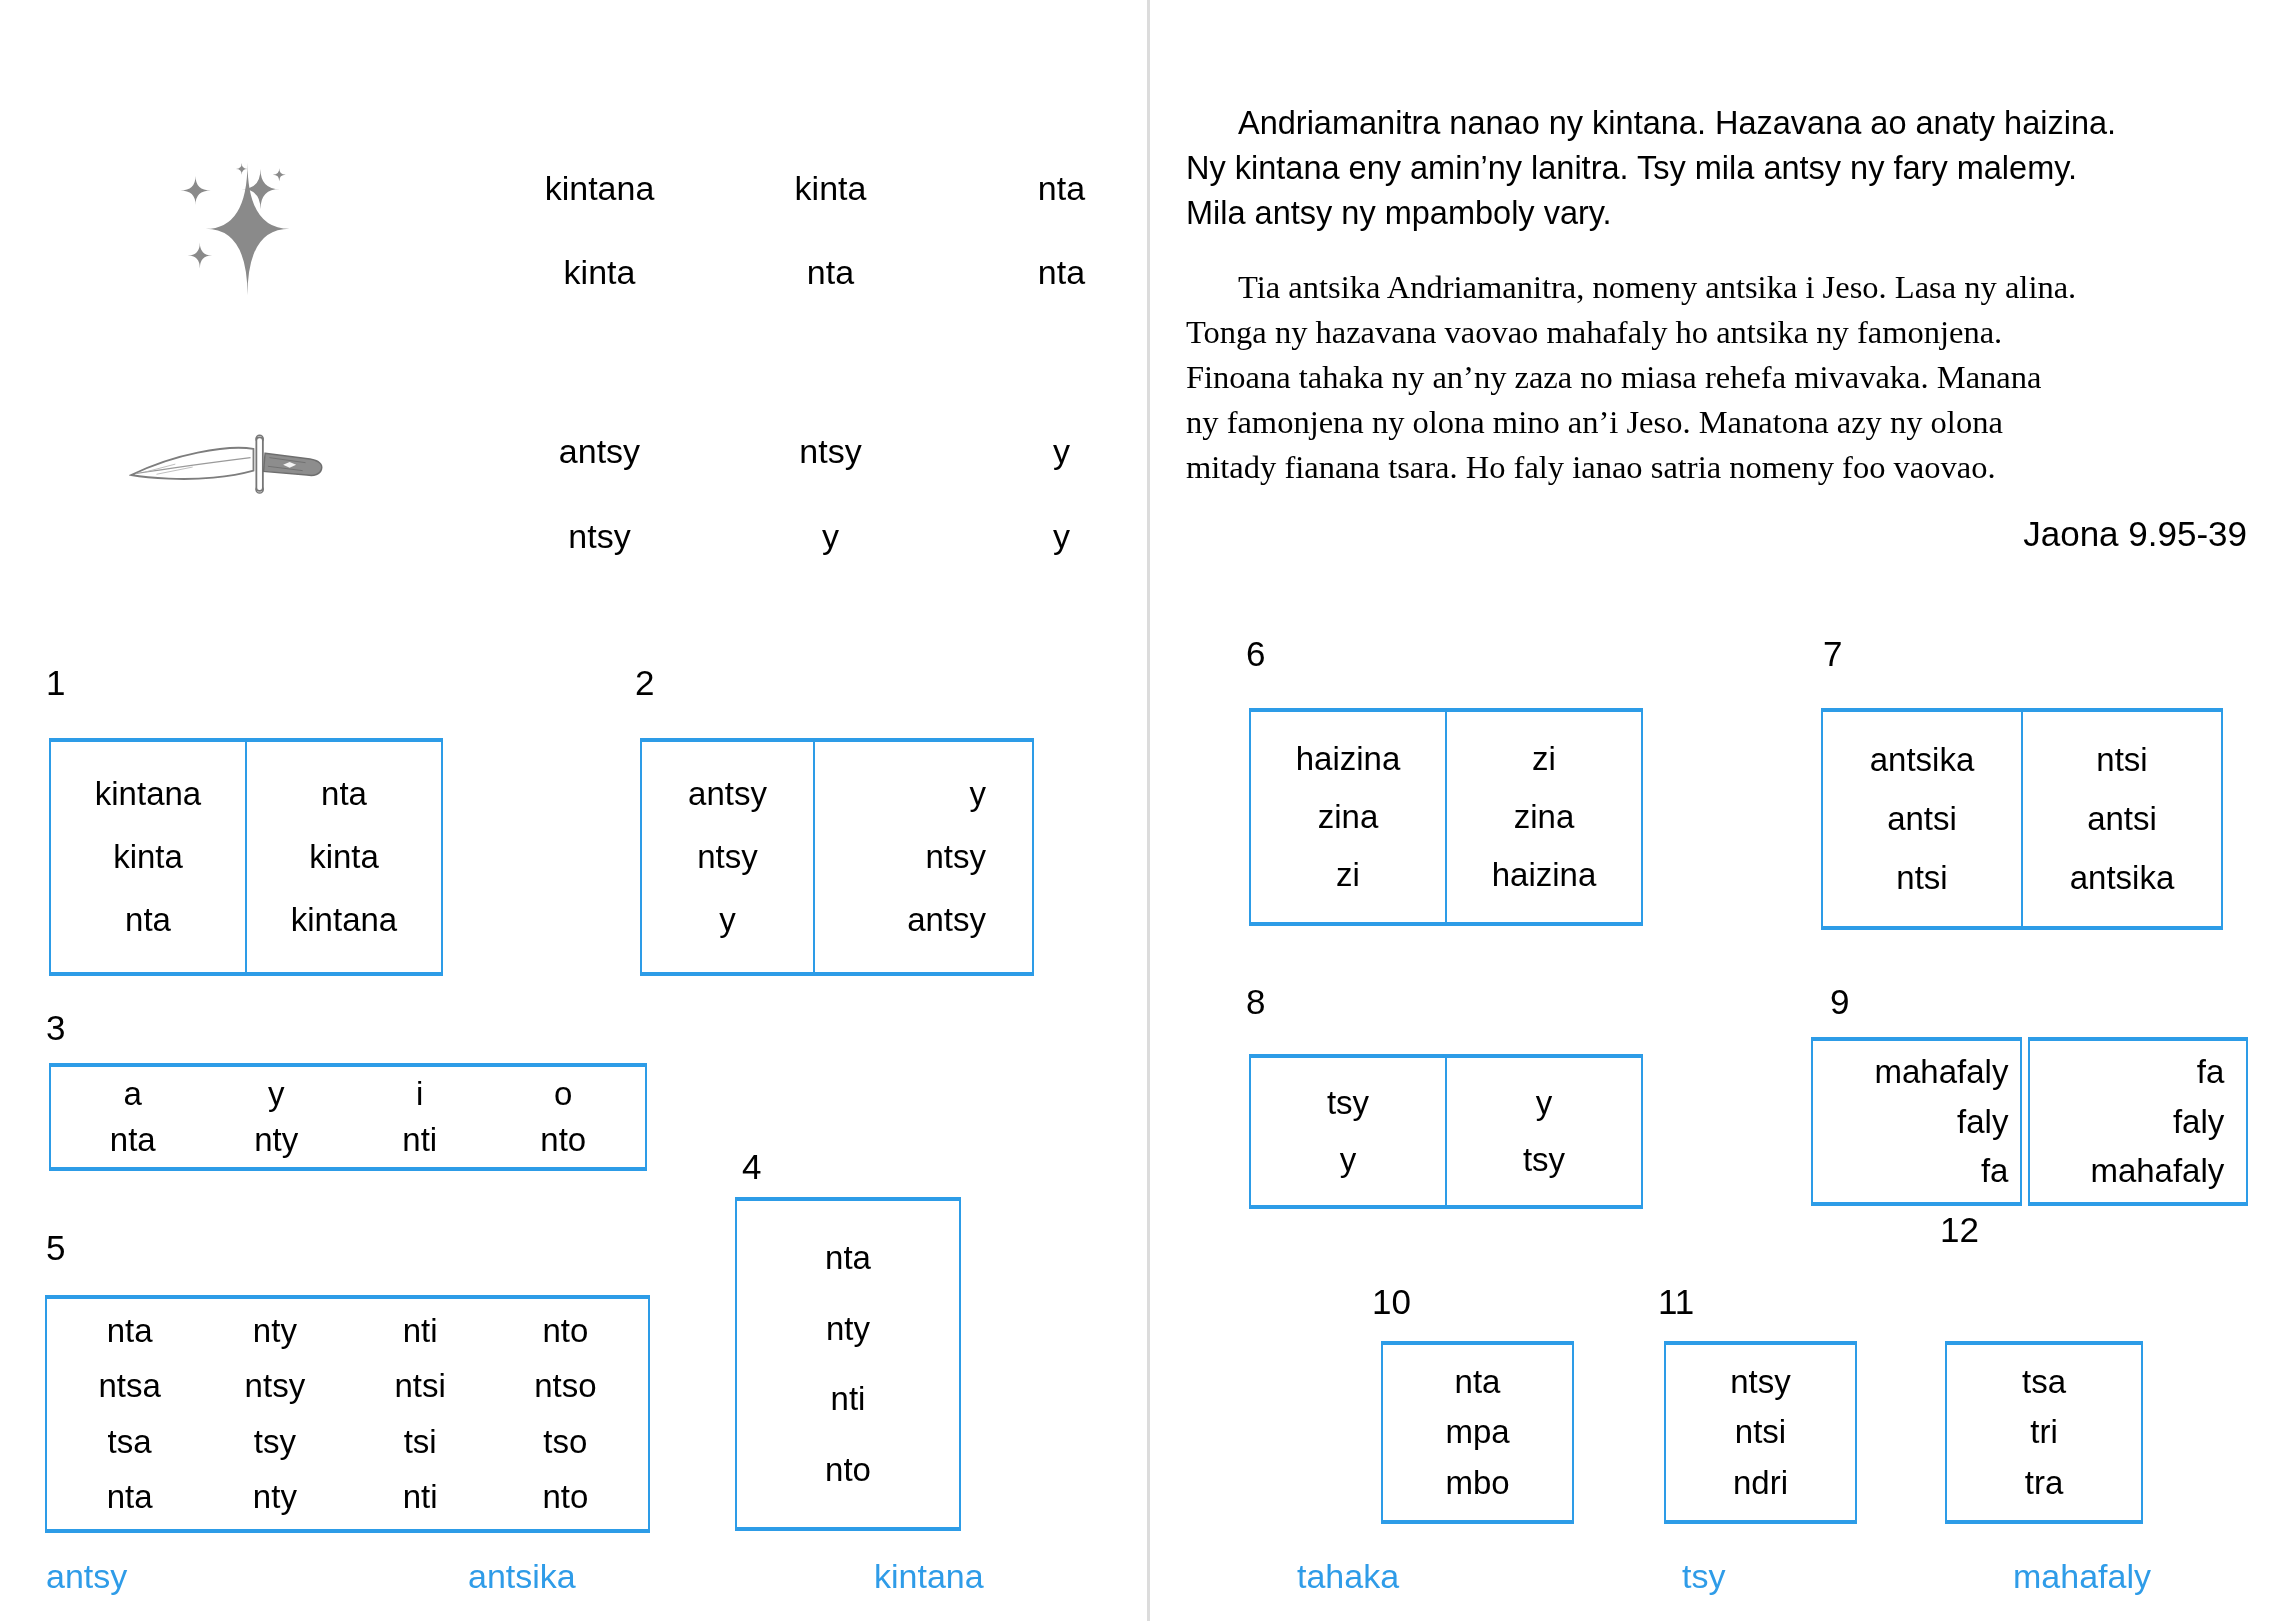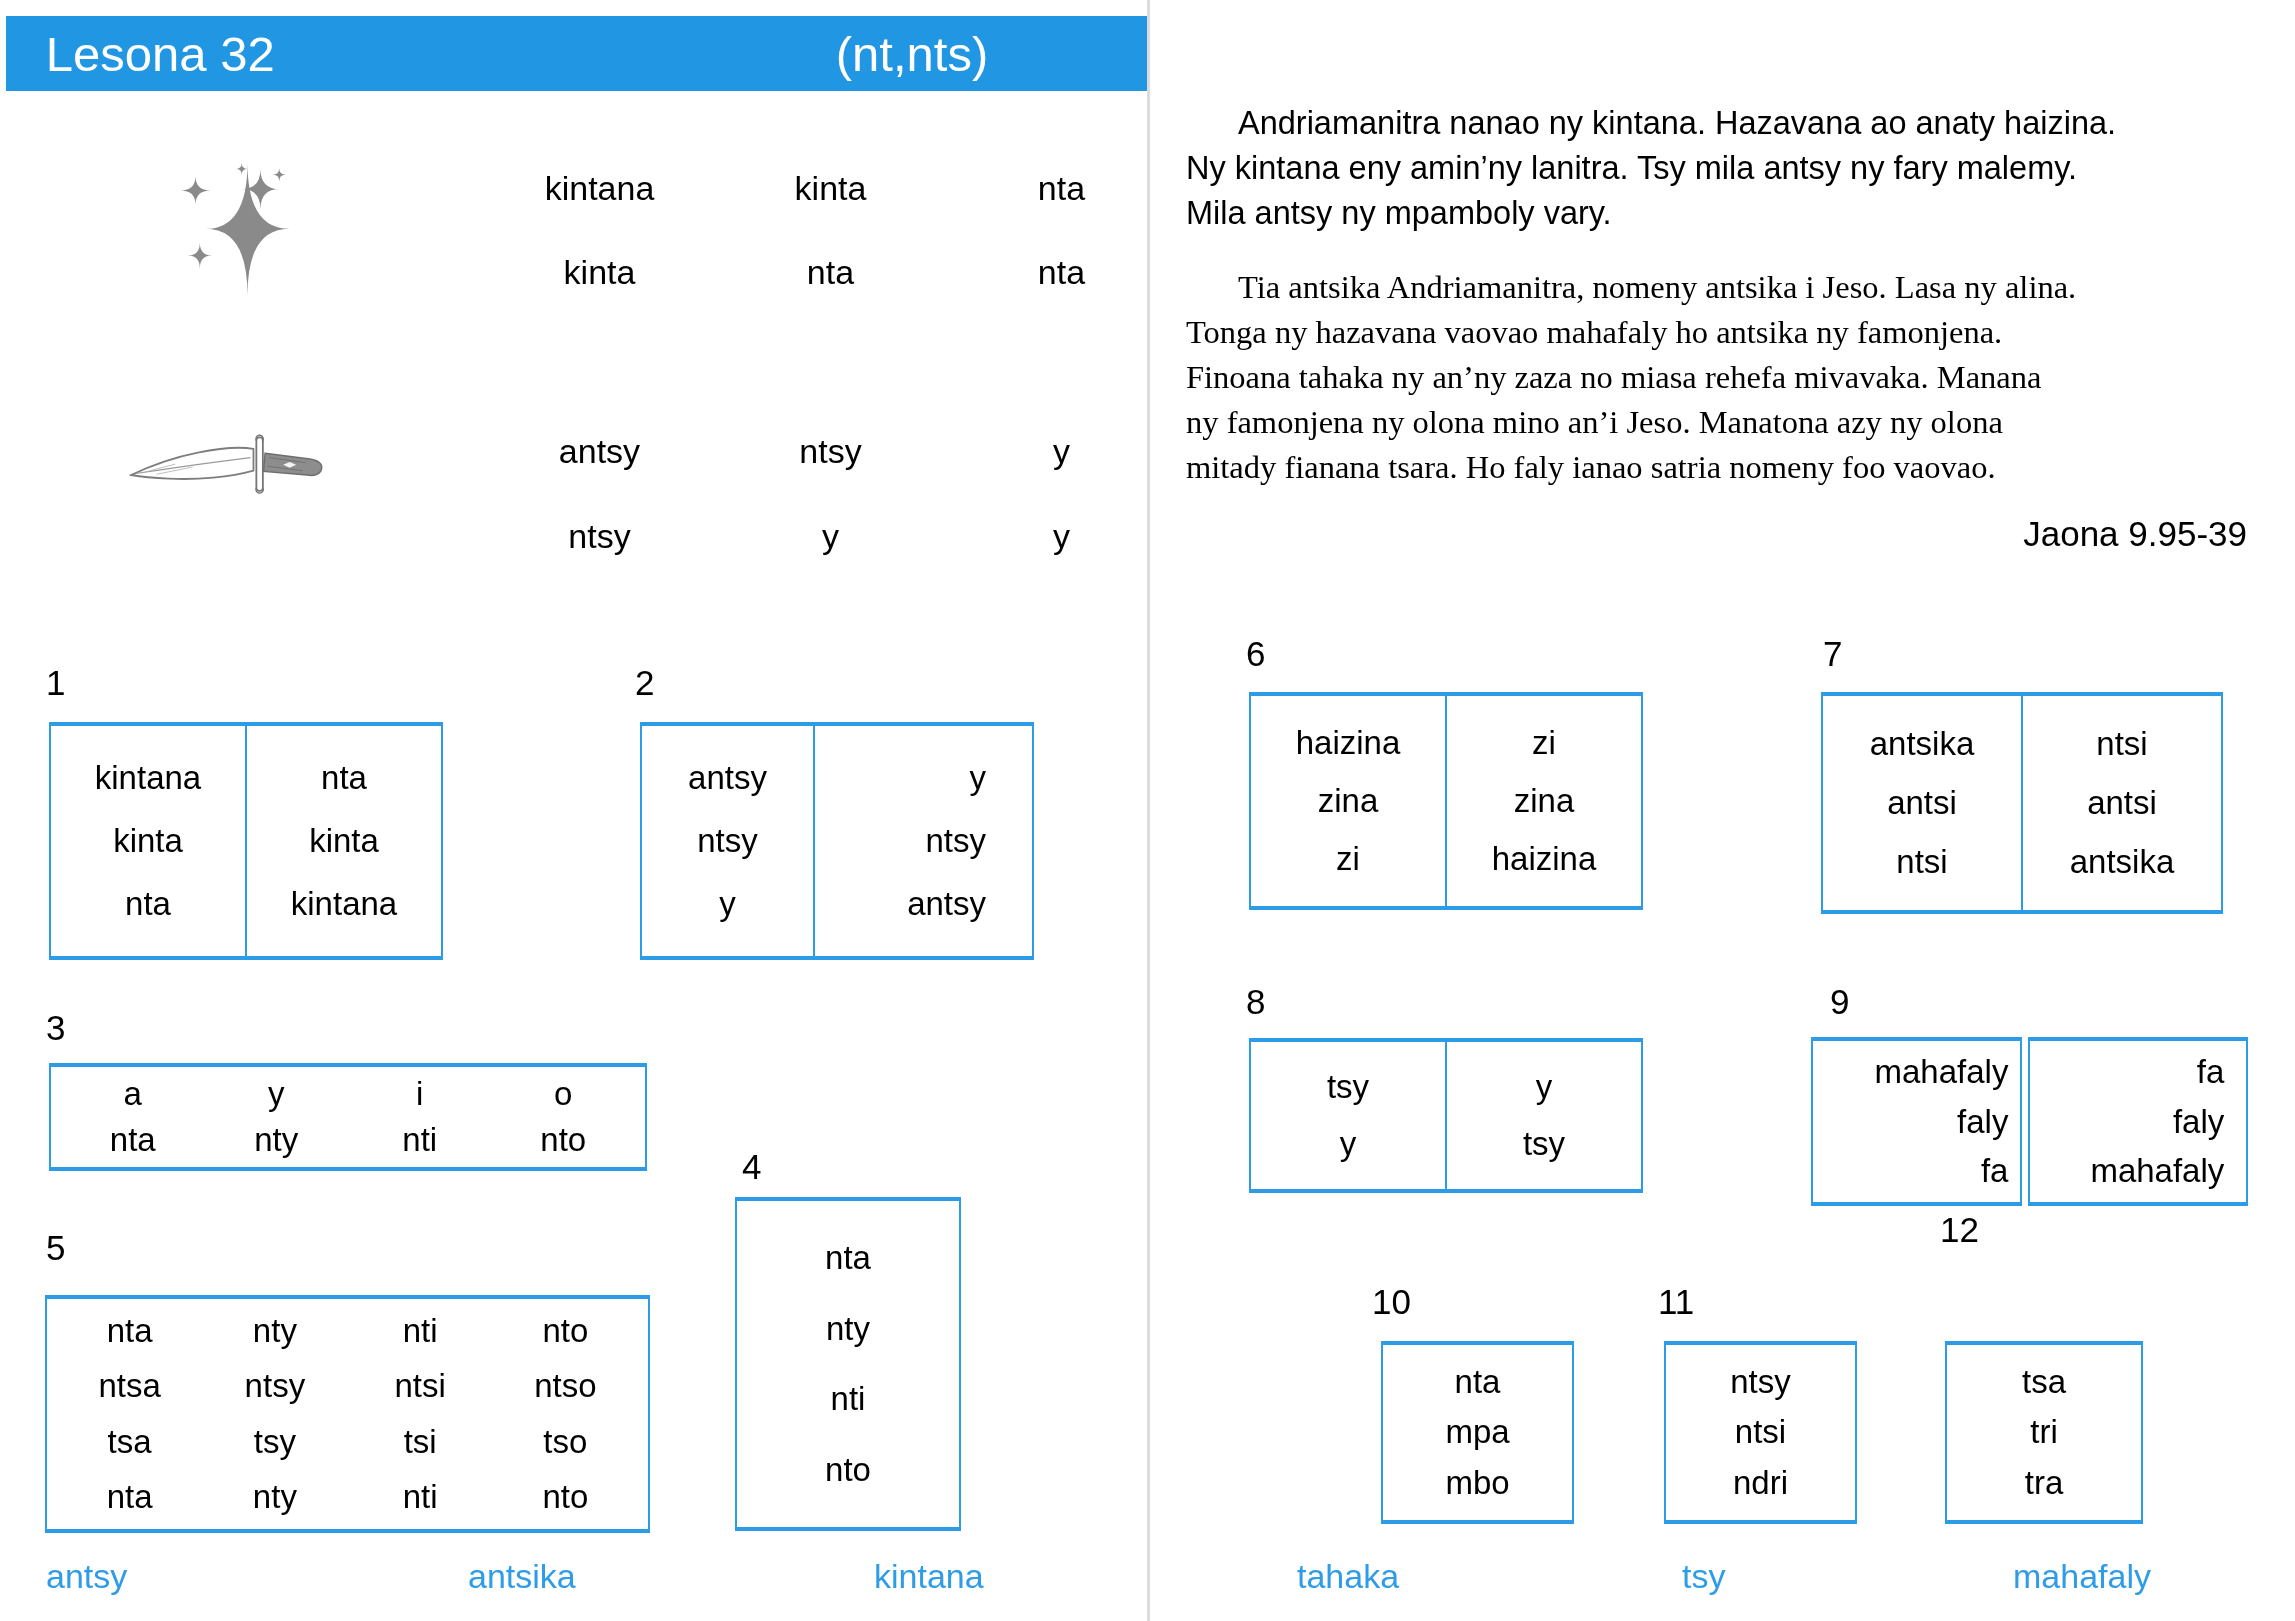--- a/index.html
+++ b/index.html
@@ -23,21 +23,21 @@
 
   
   .reading{position:absolute;left:1186px;top:101px;width:1083px;font-size:32.5px;line-height:45px;}
   .reading p{margin:0;white-space:pre-line;text-indent:52px;}
   .reading p + p{margin-top:29px;font-family:Liberation Serif, serif;}
   .reference{position:absolute;left:1805px;top:514px;width:442px;text-align:right;font-size:35px;}
 
   
   .box{position:absolute;background:#fff;border:2.9px solid #2d9ce7;border-top-width:4.3px;border-bottom-width:4.3px;
        box-sizing:border-box;font-size:33px;}
-  .twobox{display:flex;}
+  .twobox{display:flex;margin-top:16px;}
   .twobox .cell{flex:1;display:flex;flex-direction:column;justify-content:space-evenly;align-items:center;
                 padding:7.2px 0;}
   .twobox .cell + .cell{border-left:2.2px solid #2d9ce7;}
   .cell.flushR{align-items:flex-end;padding-right:46px;}
   .cell.flushR9{align-items:flex-end;padding-right:11.6px;}
   .vbox{display:flex;flex-direction:column;justify-content:space-evenly;align-items:center;padding:5.8px 0;}
   .gridbox{display:grid;justify-items:center;align-items:center;padding:4.3px 10px;}
   .g42{grid-template-columns:repeat(4,1fr);grid-template-rows:repeat(2,1fr);}
   .g44{grid-template-columns:repeat(4,1fr);grid-template-rows:repeat(4,1fr);}
 
@@ -65,24 +65,20 @@
   .flabel{position:absolute;top:1557px;font-size:34px;color:#2f9ce8;}
   .f1{left:46px}.f2{left:468px}.f3{left:874px}.f4{left:1297px}.f5{left:1682px}.f6{left:2013px}
 </style>
 </head>
 <body>
 
 <div class="page">
 
   <div class="divider"></div>
 
-  <div class="header">
-    <div class="header-title">Lesona 32</div>
-    <div class="header-tag">(nt,nts)</div>
-  </div>
 
   <svg class="icon-star" width="152" height="148" viewBox="0 0 210 205">
     <g fill="#8a8a8a">
       <path d="M132 13 Q132 105 190 105 Q132 105 132 197 Q132 105 74 105 Q132 105 132 13 Z"></path>
       <path d="M60 32 Q60 52 81 52 Q60 52 60 72 Q60 52 39 52 Q60 52 60 32 Z"></path>
       <path d="M124 14 Q124 22 132 22 Q124 22 124 30 Q124 22 116 22 Q124 22 124 14 Z"></path>
       <path d="M150 22 Q150 50 177 50 Q150 50 150 78 Q150 50 123 50 Q150 50 150 22 Z"></path>
       <path d="M176 21 Q176 30 185 30 Q176 30 176 39 Q176 30 167 30 Q176 30 176 21 Z"></path>
       <path d="M66 124 Q66 142 83 142 Q66 142 66 160 Q66 142 49 142 Q66 142 66 124 Z"></path>
     </g>

